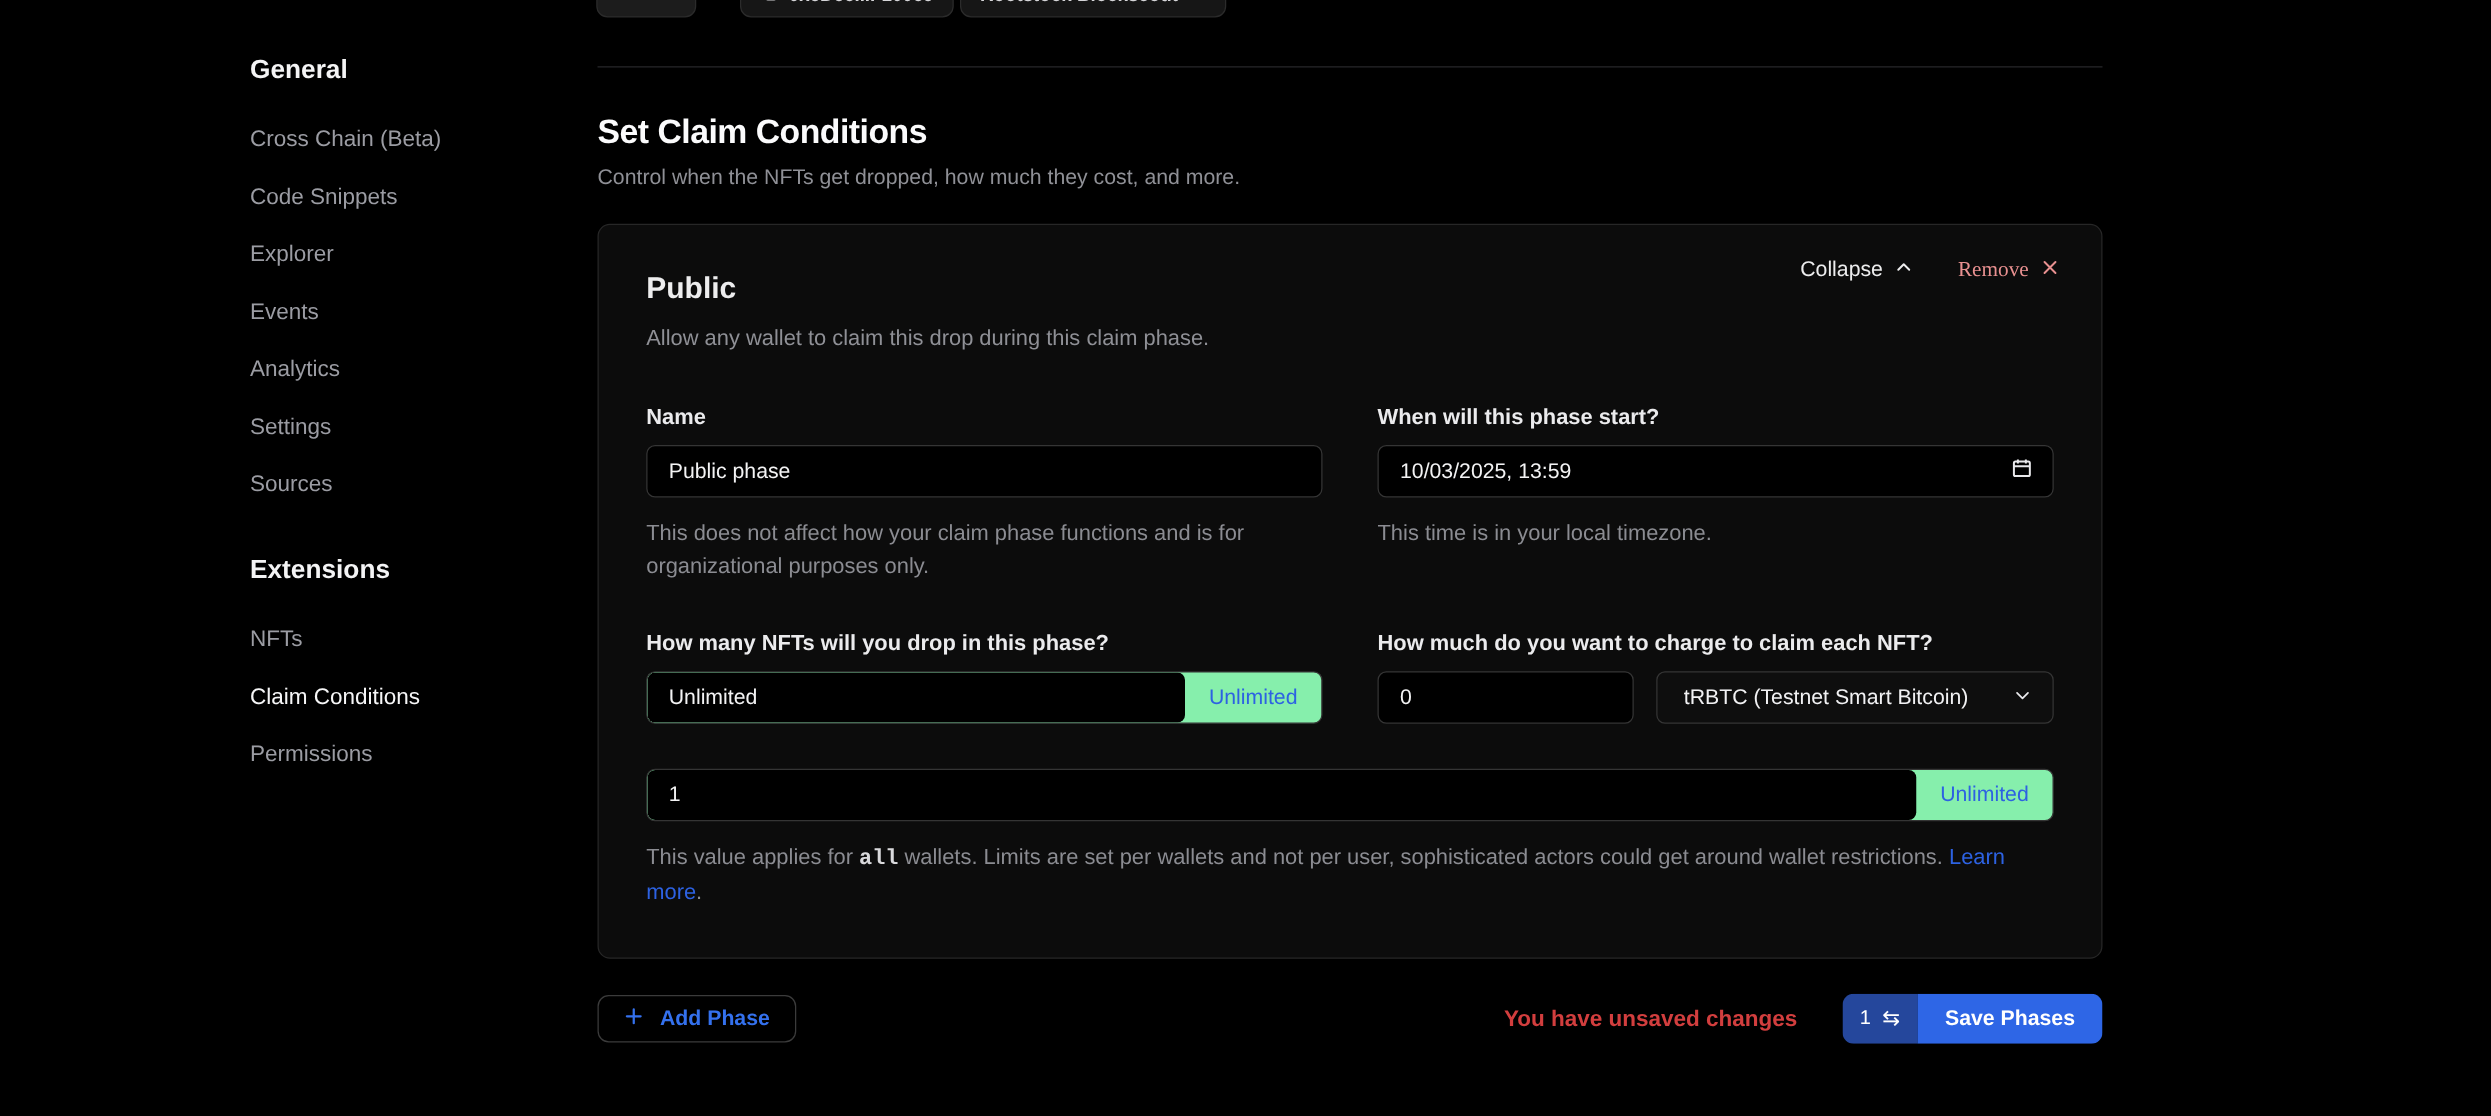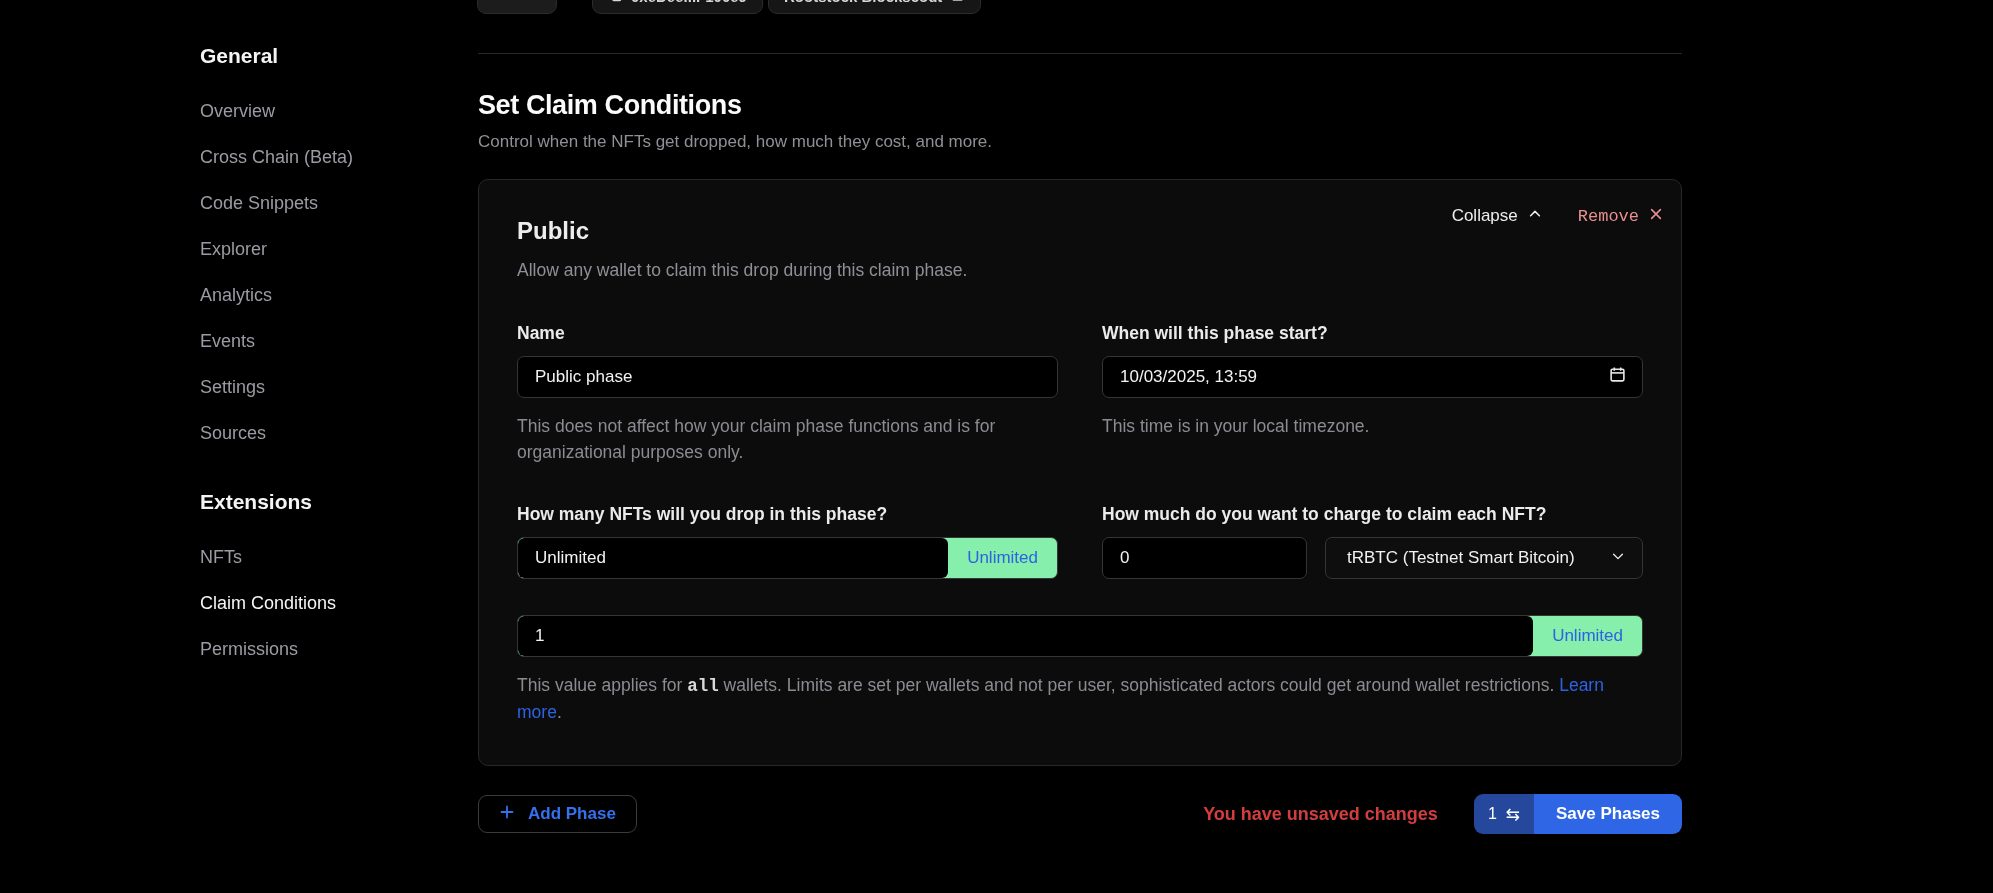--- a/index.html
+++ b/index.html
@@ -23,23 +23,23 @@
   .side-item.active { color:#f6f6f7; }
   .side-gap { height:32px; }
 
   
   .content { position:absolute; left:478px; top:53px; width:1204px; border-top:1px solid #27272a; }
   .page-title { margin-top:35px; font-size:27px; font-weight:700; letter-spacing:-0.4px; color:#fbfbfc; line-height:32px; }
   .page-subtitle { margin-top:10px; font-size:17px; color:#8f9096; line-height:22px; }
 
   .card { margin-top:26px; background:#0c0c0c; border:1px solid #272727; border-radius:10px;
           padding:38px 38px 40px 38px; position:relative; }
-  .card-actions { position:absolute; top:26px; right:18px; display:flex; align-items:flex-end; gap:36px; }
+  .card-actions { position:absolute; top:26px; right:34px; display:flex; align-items:flex-start; gap:36px; }
   .collapse-btn { display:flex; align-items:center; gap:10px; color:#ededee; font-size:17px; cursor:pointer; background:none; border:none; font-family:inherit; }
-  .remove-btn { display:flex; align-items:center; gap:10px; color:#e89090; font-size:17px; cursor:pointer; background:none; border:none; font-family:Liberation Mono, monospace; }
+  .remove-btn { display:flex; align-items:center; gap:10px; color:#e89090; font-size:17px; cursor:pointer; background:none; border:none; font-family:Liberation Serif, serif; }
 
   .phase-title { font-size:24px; font-weight:700; color:#ededee; line-height:26px; }
   .phase-desc { margin-top:15px; font-size:17.5px; color:#8f9096; line-height:23px; }
 
   .form-grid { margin-top:40px; display:grid; grid-template-columns:1fr 1fr; column-gap:44px; }
   .field-label { display:block; font-size:17.5px; font-weight:700; color:#ebebed; margin-bottom:12px; line-height:22px; }
   .text-input { width:100%; height:42px; background:#000; border:1px solid #353535; border-radius:7px;
                 padding:0 17px; color:#f3f3f4; font-size:17px; font-family:inherit; outline:none; }
   .helper { margin-top:15px; font-size:17.5px; color:#8b8c92; line-height:26px; max-width:560px; }
   .row2 { margin-top:38px; }
@@ -100,26 +100,25 @@
       <svg width="14" height="14" viewBox="0 0 16 16" fill="none" stroke="#d6d6d9" stroke-width="1.4">
         <path d="M6 3H3.5A1.5 1.5 0 0 0 2 4.5v8A1.5 1.5 0 0 0 3.5 14h8a1.5 1.5 0 0 0 1.5-1.5V10"></path>
           <path d="M9 2h5v5"></path>
           <path d="M14 2 7.5 8.5"></path>
       </svg>
     </span>
   </div>
 
   <nav class="sidebar">
     <div class="side-heading">General</div>
-    <a class="side-item">Overview</a>
     <a class="side-item">Cross Chain (Beta)</a>
     <a class="side-item">Code Snippets</a>
     <a class="side-item">Explorer</a>
+    <a class="side-item">Events</a>
     <a class="side-item">Analytics</a>
-    <a class="side-item">Events</a>
     <a class="side-item">Settings</a>
     <a class="side-item">Sources</a>
     <div class="side-gap"></div>
     <div class="side-heading">Extensions</div>
     <a class="side-item">NFTs</a>
     <a class="side-item active">Claim Conditions</a>
     <a class="side-item">Permissions</a>
   </nav>
 
   <main class="content">

